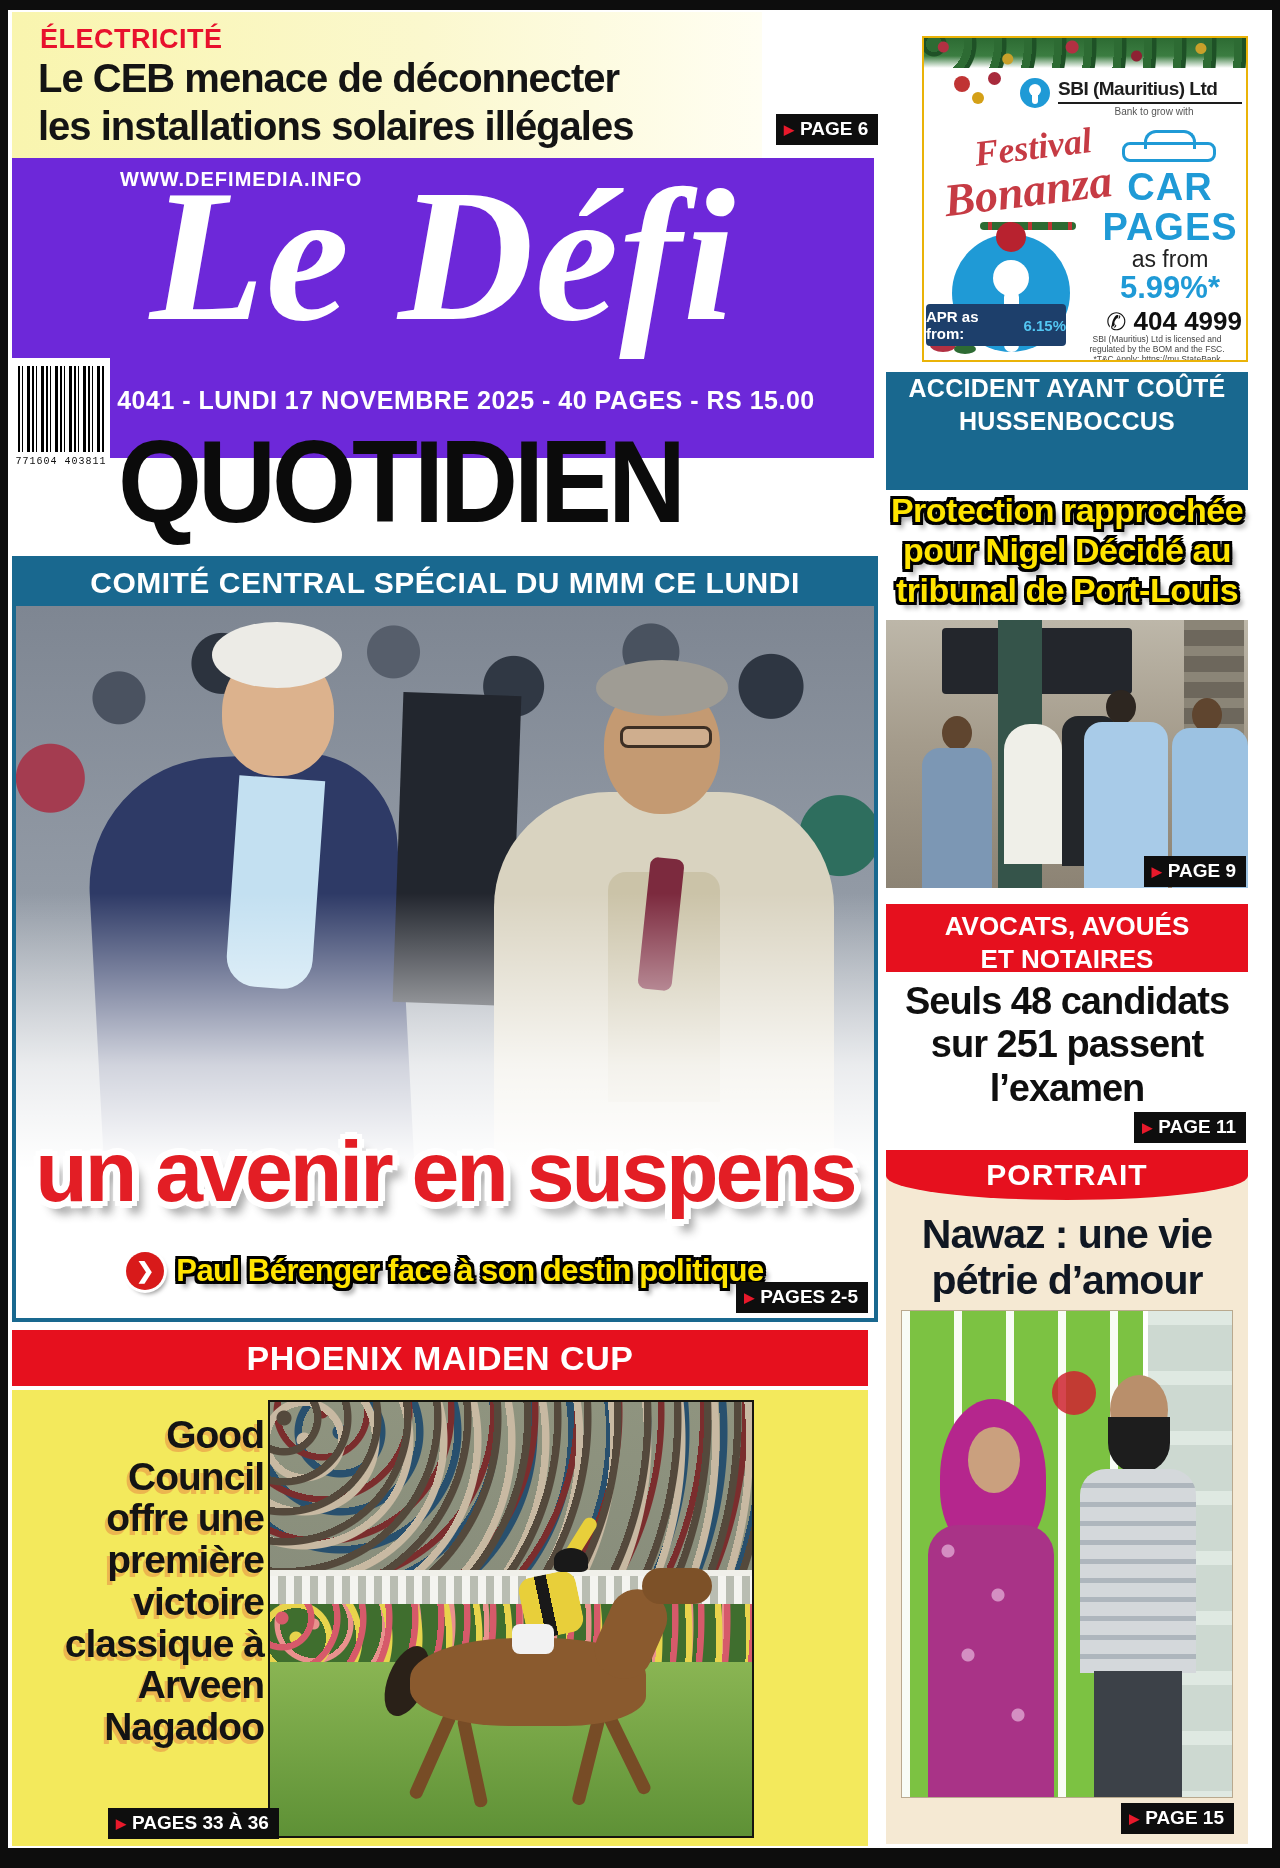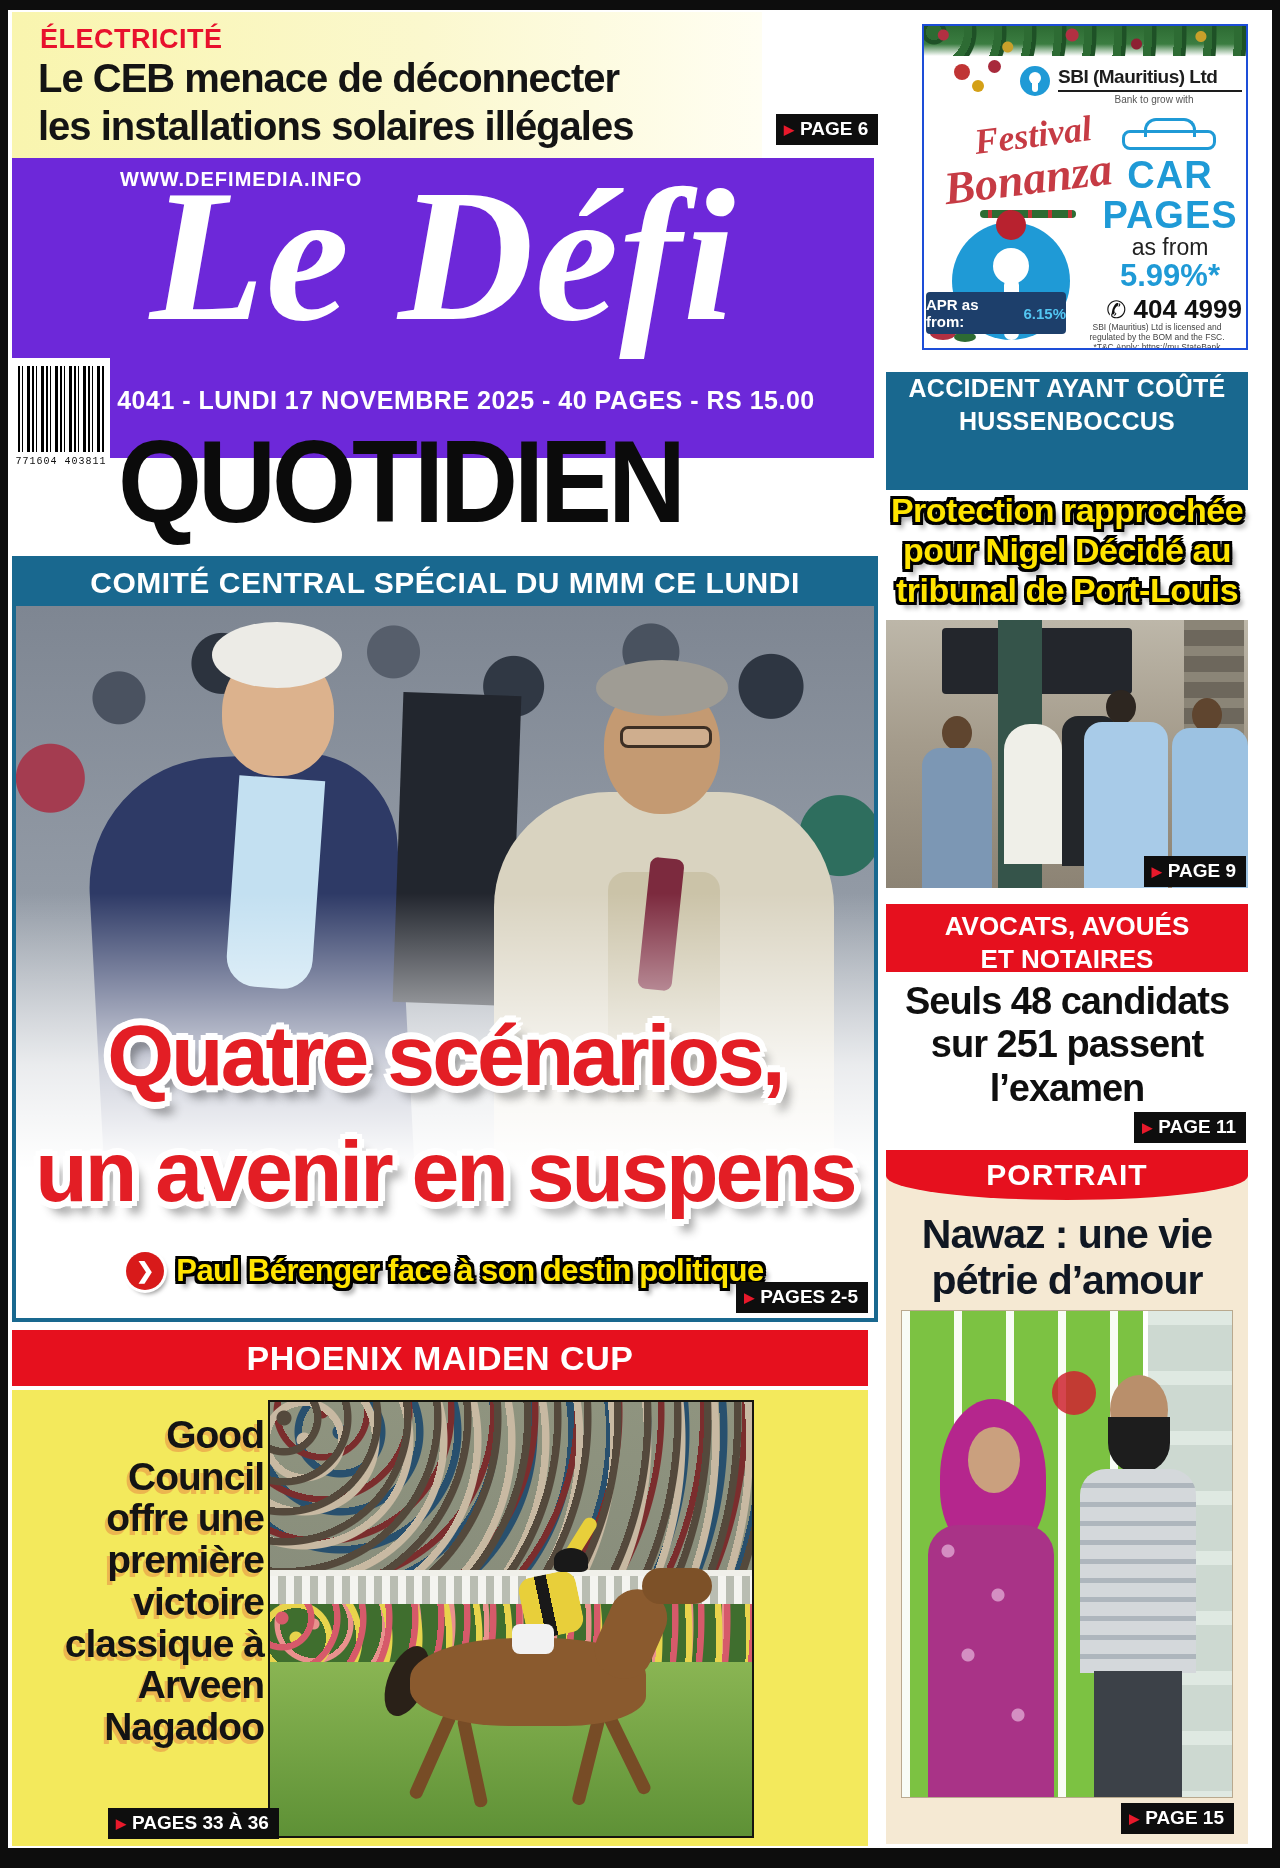--- a/index.html
+++ b/index.html
@@ -15,21 +15,21 @@
   .top-line{left:26px;width:720px;font-size:40px;font-weight:900;color:#141414;letter-spacing:-1px;}
   .top-line.l1{top:44px;}
   .top-line.l2{top:92px;}
 
   
   .badge{position:absolute;background:#0e0e0e;color:#fff;font-weight:800;font-size:19px;
          padding:4px 10px 5px 8px;display:flex;align-items:center;gap:6px;white-space:nowrap;}
   .badge .tri{color:#e8192b;font-size:13px;line-height:1;}
 
   
-  .ad{left:922px;top:24px;width:322px;height:322px;background:#fff;border:2px solid #1d4ed8;overflow:hidden;}
+  .ad{left:922px;top:36px;width:322px;height:322px;background:#fff;border:2px solid #eab308;overflow:hidden;}
   .ad-garland{position:absolute;left:0;top:0;right:0;height:30px;
       background:
         radial-gradient(circle at 6% 30%,#b23042 0 5px,transparent 6px),
         radial-gradient(circle at 26% 70%,#c8a02a 0 5px,transparent 6px),
         radial-gradient(circle at 46% 30%,#b23042 0 6px,transparent 7px),
         radial-gradient(circle at 66% 60%,#8d2133 0 5px,transparent 6px),
         radial-gradient(circle at 86% 35%,#c8a02a 0 5px,transparent 6px),
         repeating-radial-gradient(circle at 10px 6px,#2d6b33 0 8px,#1e5126 8px 12px,transparent 13px 30px),
         linear-gradient(180deg,#2d6b33,#3b7d41 60%,rgba(255,255,255,0));}
   .orn{position:absolute;border-radius:50%;}
@@ -297,21 +297,20 @@
       <div class="mp-fig mp-l-head"></div>
       <div class="mp-fig mp-l-hair"></div>
       <div class="mp-fig mp-mid"></div>
       <div class="mp-fig mp-r-torso"></div>
       <div class="mp-fig mp-r-vest"></div>
       <div class="mp-fig mp-r-tie"></div>
       <div class="mp-fig mp-r-head"></div>
       <div class="mp-fig mp-r-hair"></div>
       <div class="mp-fig mp-r-glasses"></div>
     </div>
-    <div class="main-h h1">Quatre scénarios,</div>
     <div class="main-h h2">un avenir en suspens</div>
     <div class="main-strap">
       <div class="strap-ic">❯</div>
       <div class="strap-tx">Paul Bérenger face à son destin politique</div>
     </div>
     <div class="badge p25">
       <span class="tri">▶</span>
       <span>PAGES 2-5</span>
     </div>
   </div>

